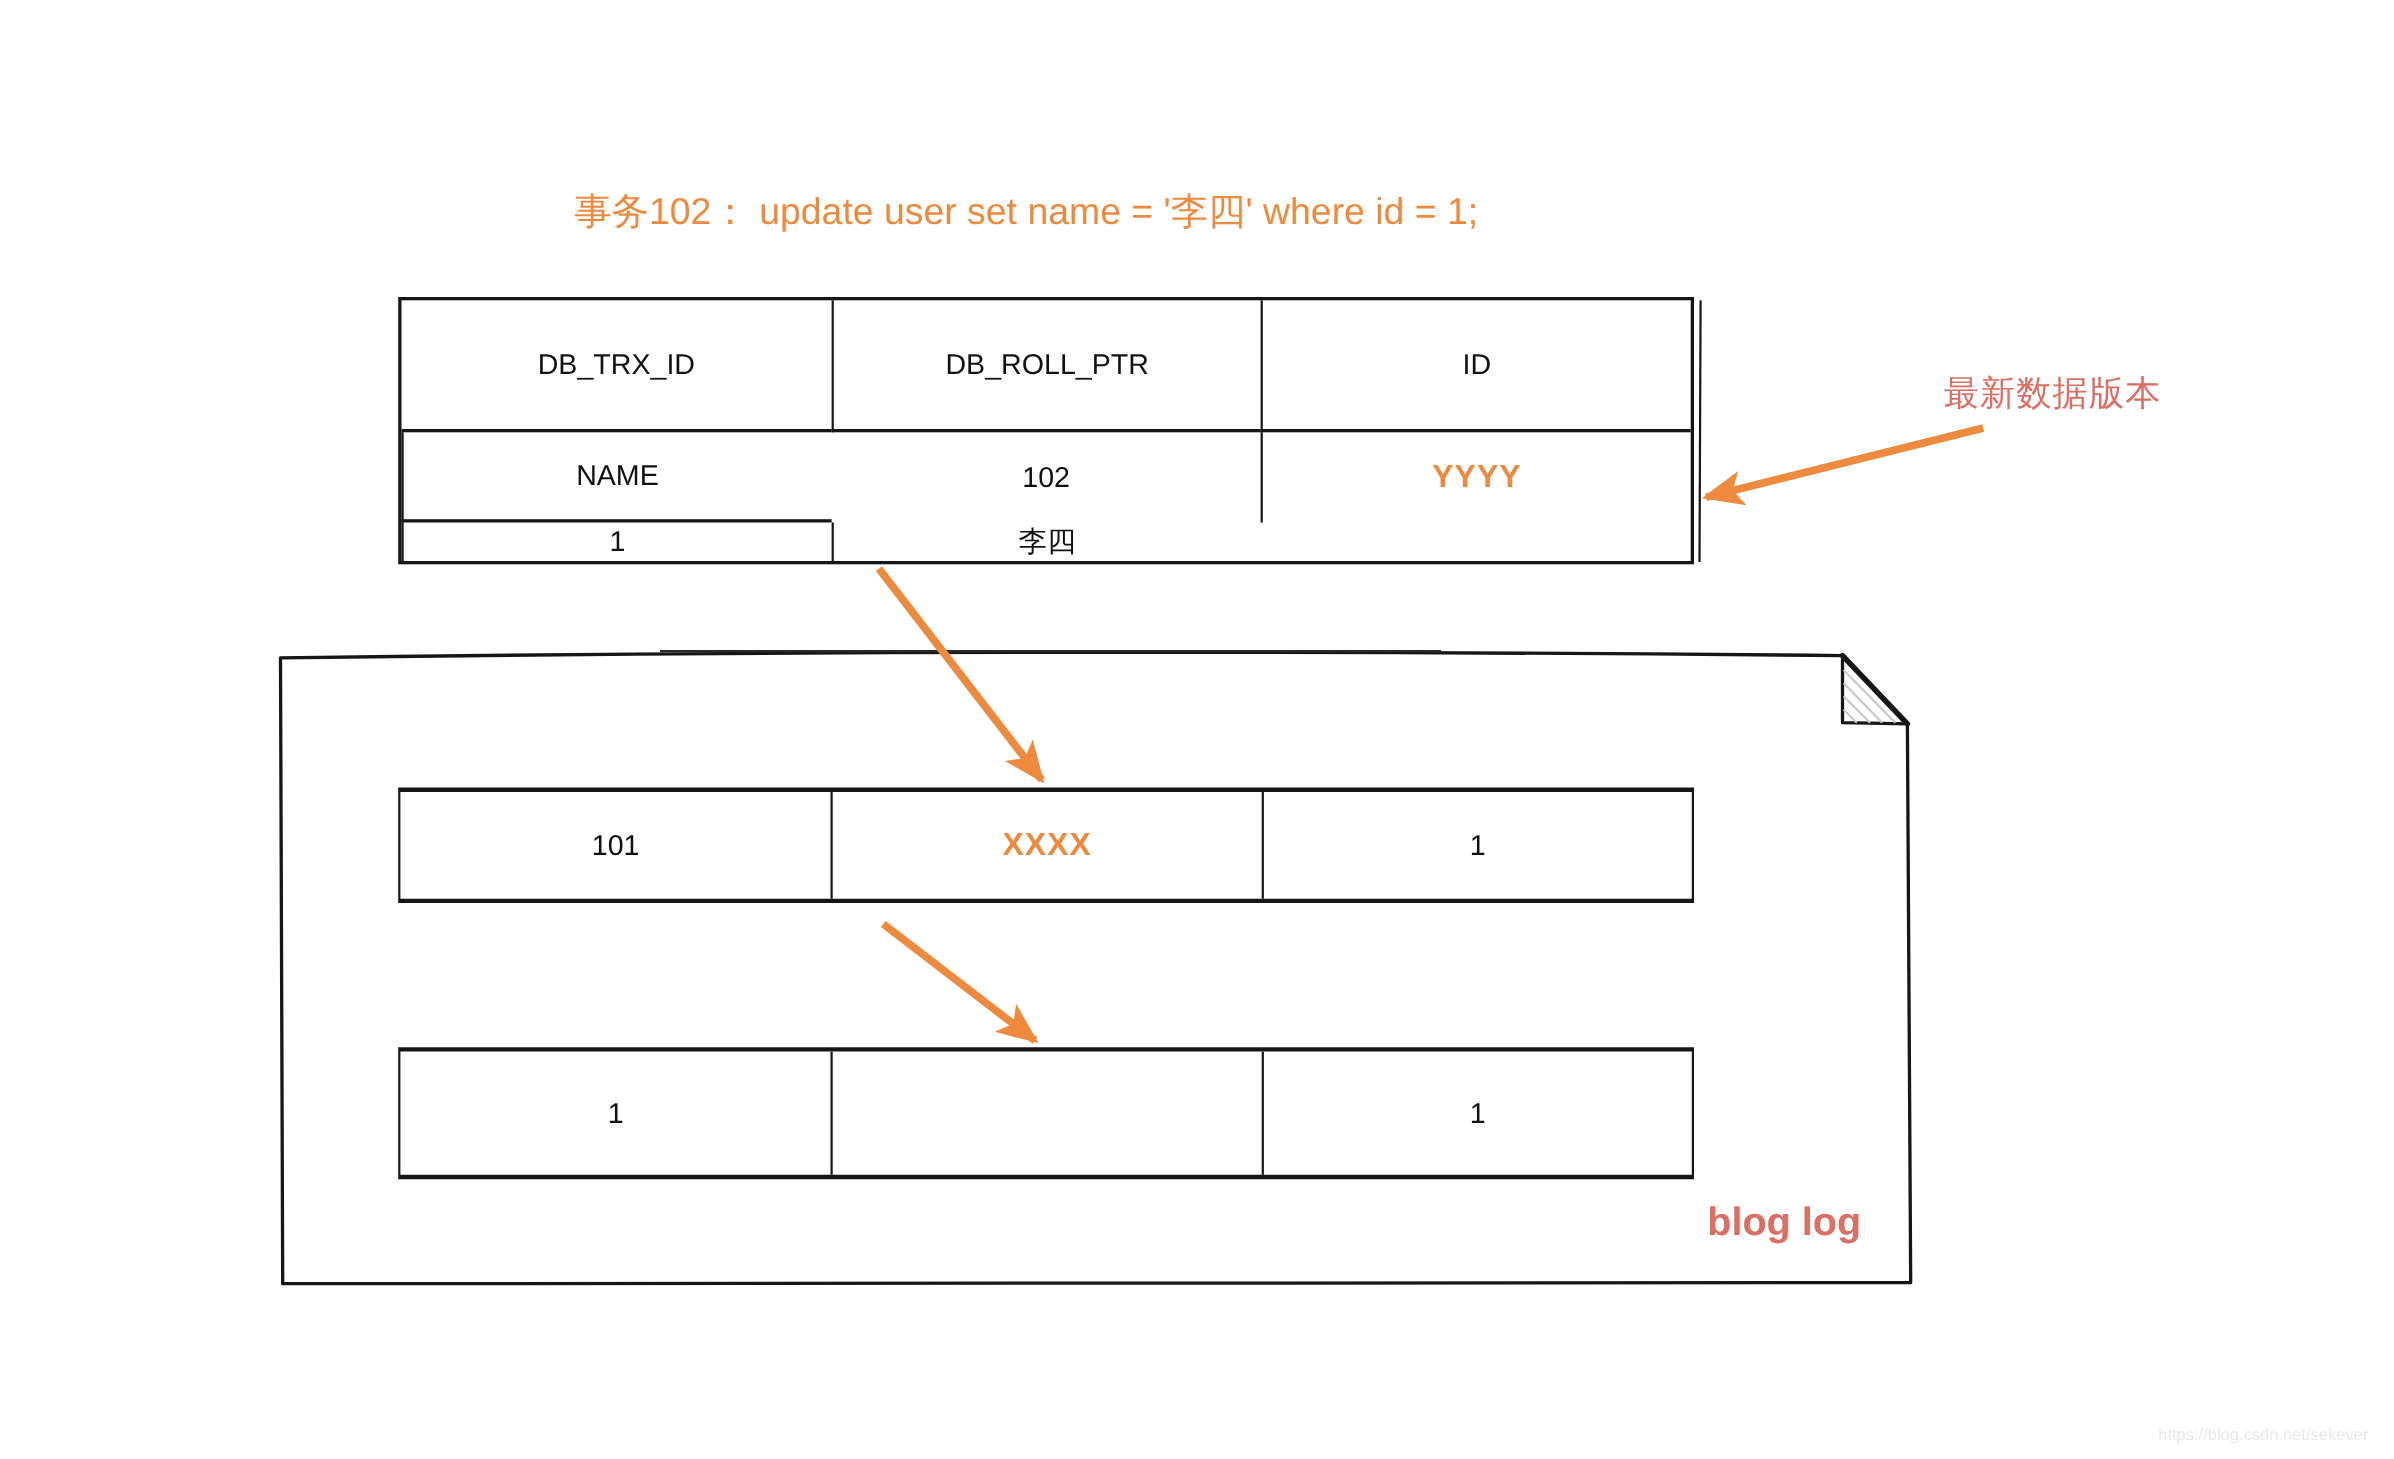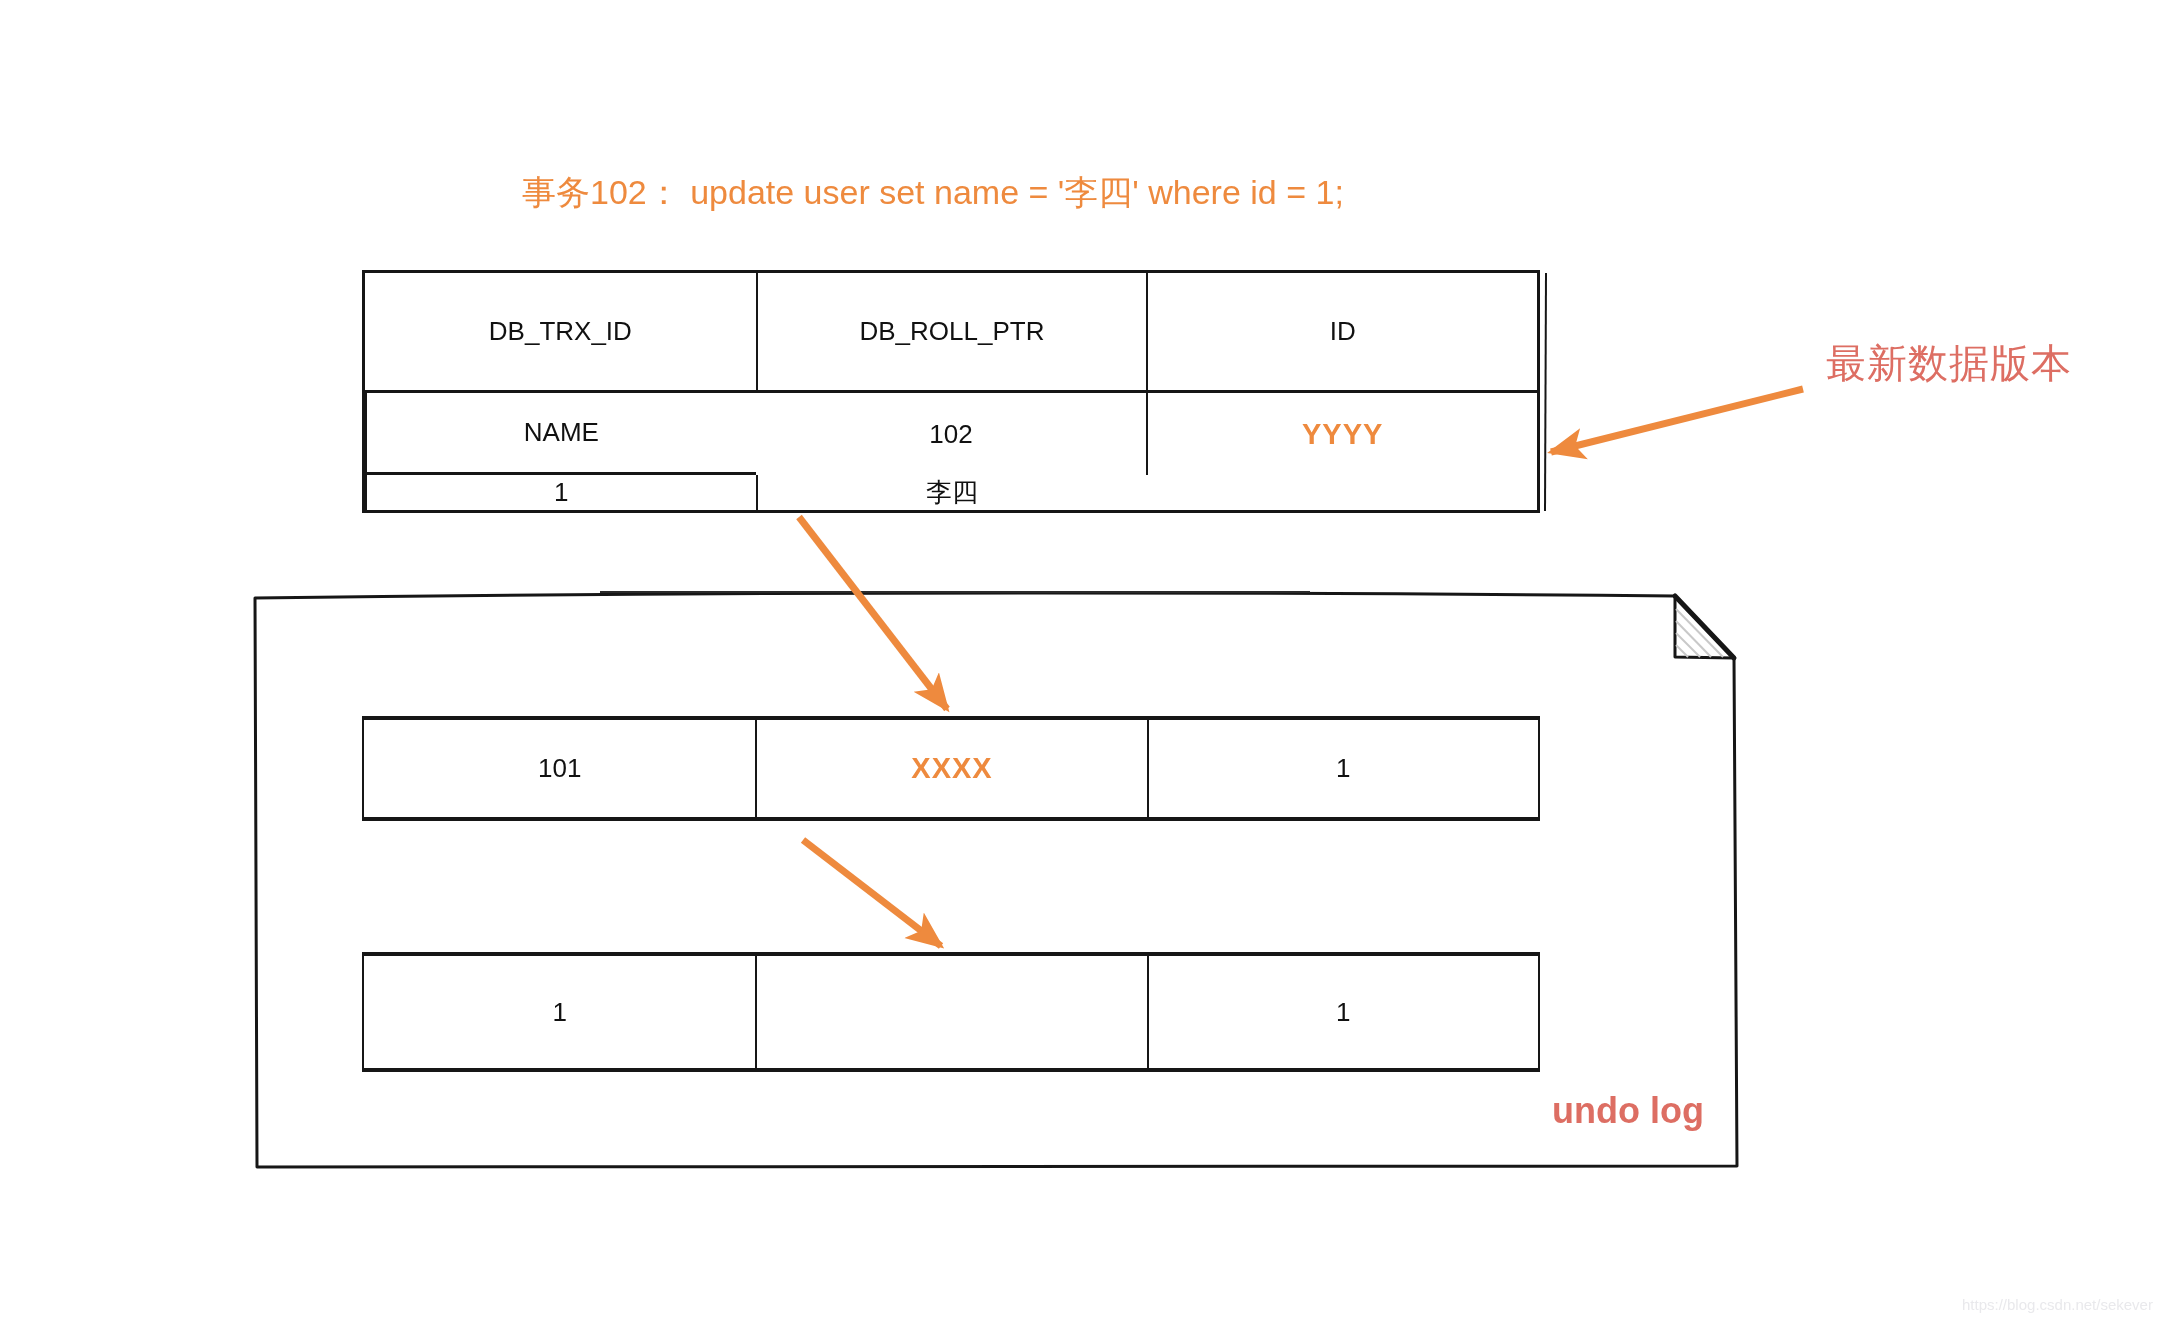--- a/index.html
+++ b/index.html
@@ -34,22 +34,22 @@
   .cell{
     display:flex;align-items:center;justify-content:center;
     border-left:2px solid var(--line);font-size:26px;color:#111;
     overflow:hidden;white-space:nowrap;
   }
   .c0{border-left:none;}
   .hd{border-bottom:3px solid var(--line);}
   .orange{color:var(--orange);font-weight:700;font-size:29px;letter-spacing:1px;}
 
   .label-latest{
-    position:absolute;left:1826px;top:336px;z-index:2;
-    font-size:40px;font-weight:500;color:var(--salmon);white-space:nowrap;letter-spacing:1px;
+    position:absolute;left:1767px;top:336px;z-index:2;
+    font-size:32px;font-weight:500;color:var(--salmon);white-space:nowrap;letter-spacing:1px;
   }
   .label-undolog{
     position:absolute;left:1552px;top:1090px;z-index:2;
     font-size:36px;font-weight:700;color:var(--salmon);white-space:nowrap;
   }
   .watermark{
     position:absolute;left:1962px;top:1296px;z-index:2;
     font-size:15px;color:var(--wm);white-space:nowrap;
   }
 </style>
@@ -93,21 +93,21 @@
     <div class="cell">1</div>
   </div>
 
   <div class="tbl undo-tbl" id="undo-row-2">
     <div class="cell c0">1</div>
     <div class="cell"></div>
     <div class="cell">1</div>
   </div>
 
   <div class="label-latest">最新数据版本</div>
-  <div class="label-undolog">undo log</div>
+  <div class="label-undolog">blog log</div>
   <div class="watermark">https://blog.csdn.net/sekever</div>
 
   <svg class="layer fg" width="2176" height="1326" viewBox="0 0 2176 1326">
     <defs>
       <marker id="ah" markerUnits="userSpaceOnUse" markerWidth="42" markerHeight="34" refX="34" refY="17" orient="auto">
         <path d="M0,1 L38,17 L0,33 L9,17 Z" fill="#EE8A3E"></path>
       </marker>
     </defs>
 
     <line x1="1546" y1="273" x2="1545" y2="511" stroke="#161616" stroke-width="2"></line>

